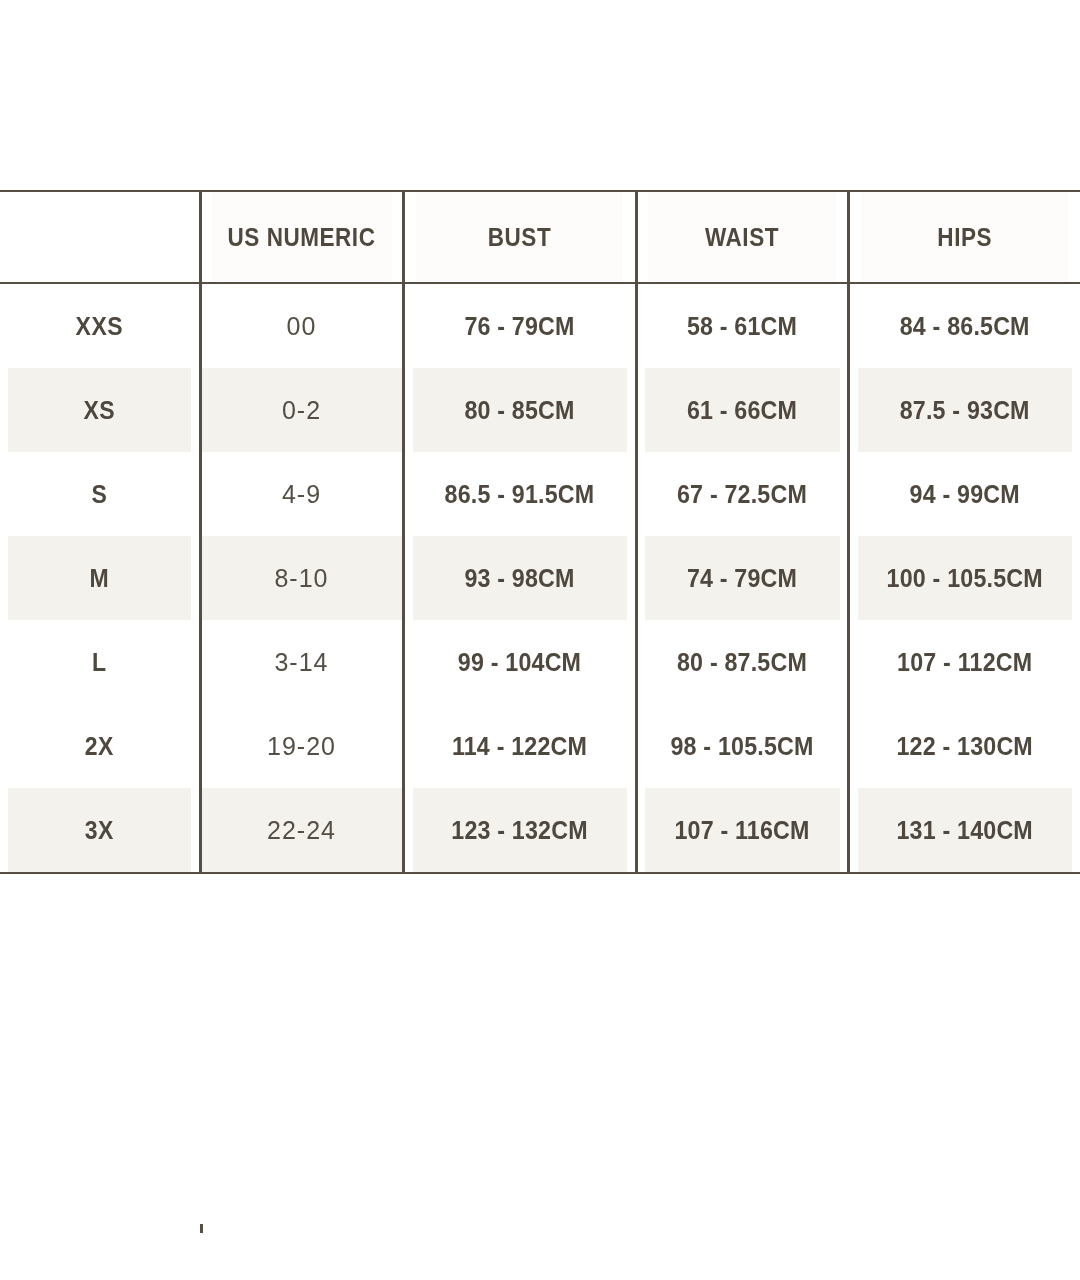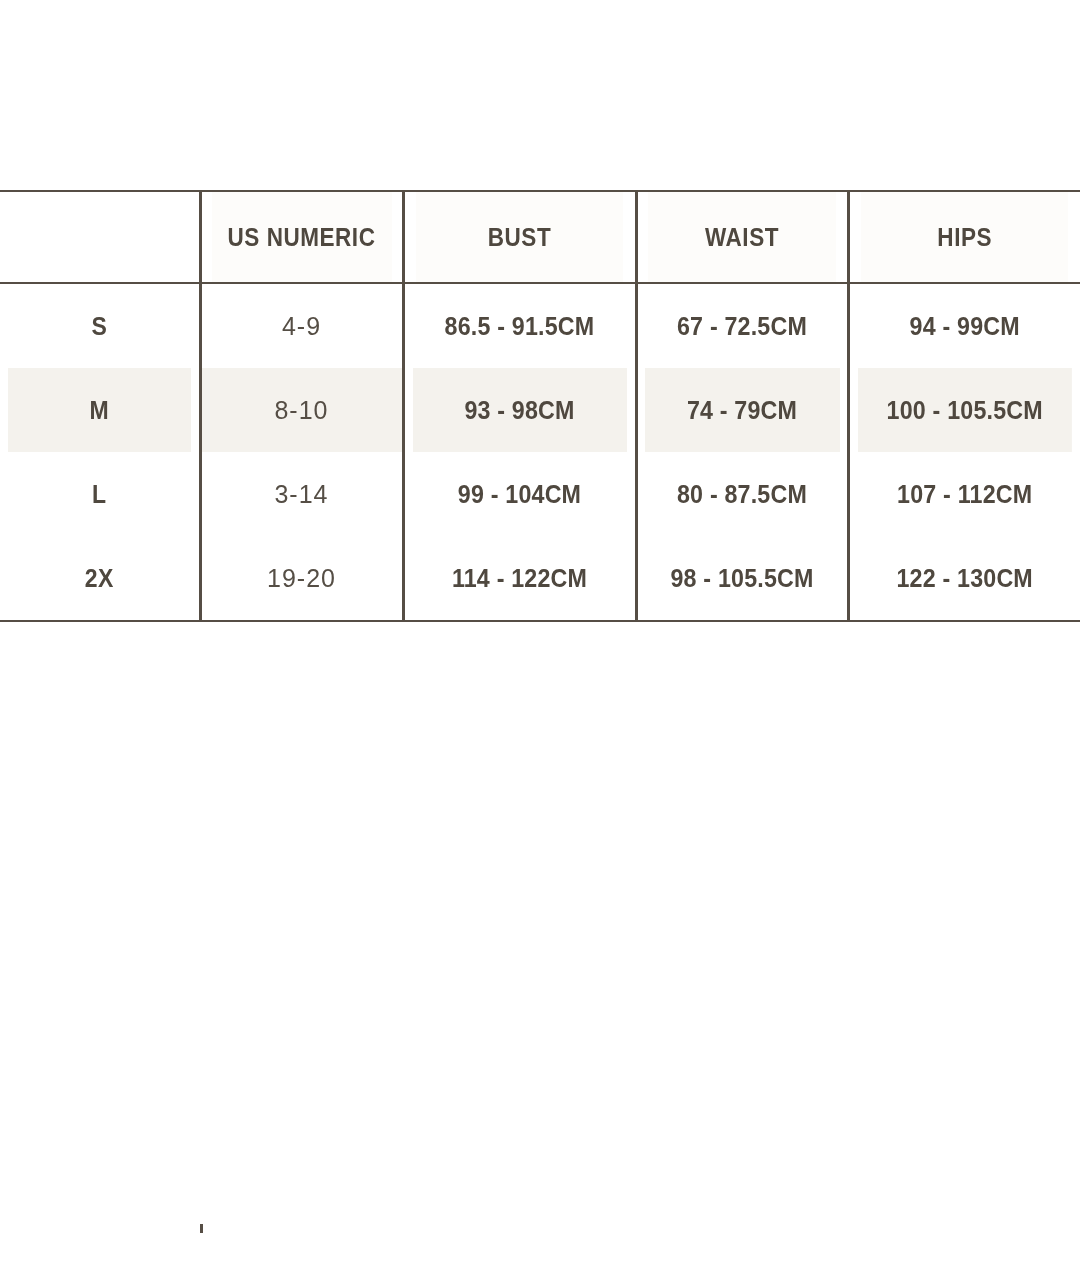--- a/index.html
+++ b/index.html
@@ -135,20 +135,34 @@
       <tr>
         <th class="corner"></th>
         <th class="vline">US NUMERIC</th>
         <th class="vline">BUST</th>
         <th class="vline">WAIST</th>
         <th class="vline">HIPS</th>
       </tr>
     </thead>
     <tbody id="chart-body">
         <tr class="plain">
+          <td class="size-label">XXS</td>
+          <td class="us-val vline">00</td>
+          <td class="meas vline">76 - 79CM</td>
+          <td class="meas vline">58 - 61CM</td>
+          <td class="meas vline">84 - 86.5CM</td>
+        </tr>
+        <tr class="stripe">
+          <td class="size-label">XS</td>
+          <td class="us-val vline">0-2</td>
+          <td class="meas vline">80 - 85CM</td>
+          <td class="meas vline">61 - 66CM</td>
+          <td class="meas vline">87.5 - 93CM</td>
+        </tr>
+        <tr class="plain">
           <td class="size-label">S</td>
           <td class="us-val vline">4-9</td>
           <td class="meas vline">86.5 - 91.5CM</td>
           <td class="meas vline">67 - 72.5CM</td>
           <td class="meas vline">94 - 99CM</td>
         </tr>
         <tr class="stripe">
           <td class="size-label">M</td>
           <td class="us-val vline">8-10</td>
           <td class="meas vline">93 - 98CM</td>
@@ -162,16 +176,23 @@
           <td class="meas vline">80 - 87.5CM</td>
           <td class="meas vline">107 - 112CM</td>
         </tr>
         <tr class="plain">
           <td class="size-label">2X</td>
           <td class="us-val vline">19-20</td>
           <td class="meas vline">114 - 122CM</td>
           <td class="meas vline">98 - 105.5CM</td>
           <td class="meas vline">122 - 130CM</td>
         </tr>
+        <tr class="stripe">
+          <td class="size-label">3X</td>
+          <td class="us-val vline">22-24</td>
+          <td class="meas vline">123 - 132CM</td>
+          <td class="meas vline">107 - 116CM</td>
+          <td class="meas vline">131 - 140CM</td>
+        </tr>
       </tbody>
   </table>
   <div id="divider-tail"></div>
 </div>
 
 </body></html>

